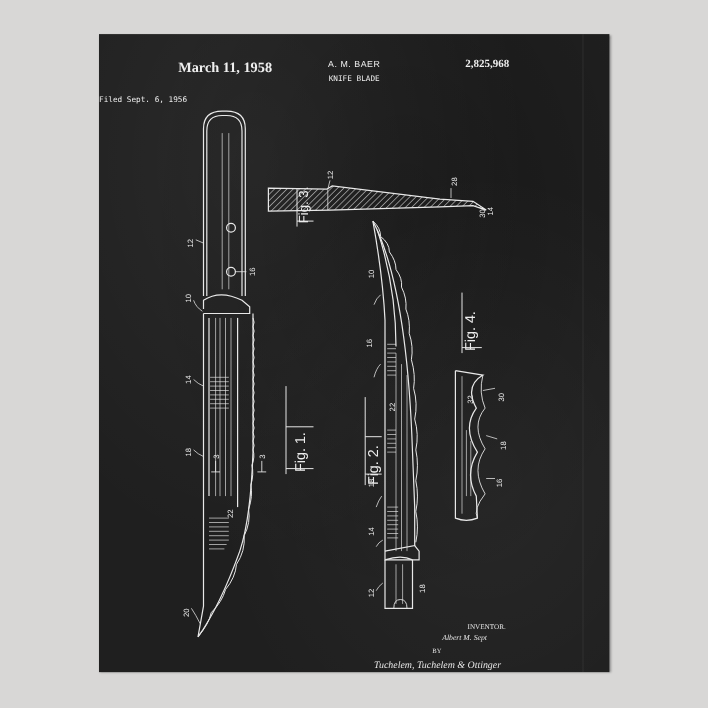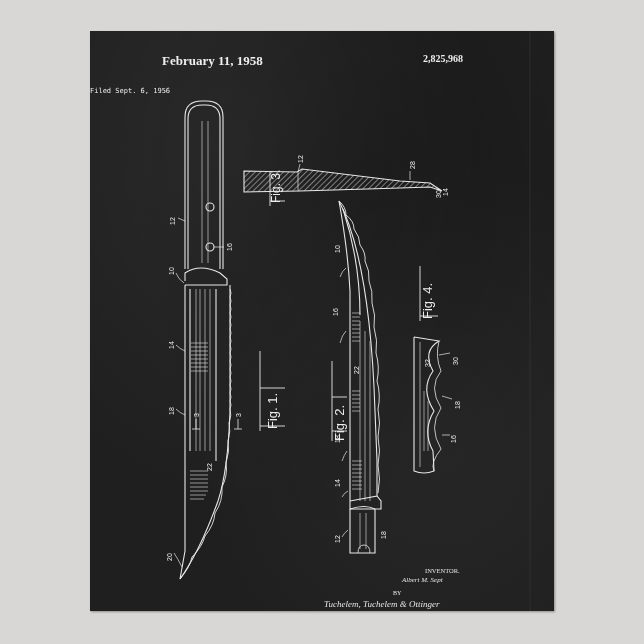--- a/index.html
+++ b/index.html
@@ -22,30 +22,32 @@
   .hdr { position:absolute; color:#eeeeee; white-space:nowrap; }
   .date { left:72px; top:22px; font-size:13px; font-weight:bold; font-family:"Liberation Serif", serif; }
   .patno { left:333px; top:22px; font-size:10px; font-weight:bold; font-family:"Liberation Serif", serif; }
   .inventor-top { left:0; width:464px; text-align:center; top:23px; font-size:8px; font-family:"Liberation Sans", sans-serif; letter-spacing:0.5px; }
   .title { left:0; width:464px; text-align:center; top:37px; font-size:7px; font-family:"DejaVu Sans Mono", monospace; }
   .filed { left:0; width:532px; text-align:left; top:56px; font-size:7px; font-family:"DejaVu Sans Mono", monospace; }
   svg.drawing { position:absolute; left:0; top:0; }
   .inv-label { position:absolute; left:335px; top:536px; font-size:6.5px; color:#e5e5e5; font-family:"Liberation Serif", serif; }
   .inv-name { position:absolute; left:312px; top:545px; font-size:7px; color:#e5e5e5; font-style:italic; font-family:"Liberation Serif", serif; }
   .by { position:absolute; left:303px; top:559px; font-size:6px; color:#e5e5e5; font-family:"Liberation Serif", serif; }
-  .sig { position:absolute; left:234px; top:568px; font-size:9px; color:#e5e5e5; font-style:italic; font-family:"Liberation Serif", serif; white-space:nowrap; }
+  .sig { position:absolute; left:250px; top:568px; font-size:9px; color:#e5e5e5; font-style:italic; font-family:"Liberation Serif", serif; white-space:nowrap; }
   .lbl { font-family:"Liberation Sans", sans-serif; fill:#ececec; }
 </style>
 </head>
 <body>
 
 <div class="poster">
 
-  <div class="hdr date">February 11, 1958</div>
+  <div class="hdr date">March 11, 1958</div>
+  <div class="hdr inventor-top">A. M. BAER</div>
   <div class="hdr patno">2,825,968</div>
+  <div class="hdr title">KNIFE BLADE</div>
   <div class="hdr filed">Filed Sept. 6, 1956</div>
 
   <svg class="drawing" width="464" height="580" viewBox="0 0 464 580">
     <defs>
       <pattern id="hatch" width="4" height="4" patternUnits="userSpaceOnUse" patternTransform="rotate(45)">
         <line x1="0" y1="0" x2="0" y2="4" stroke="#dcdcdc" stroke-width="1"></line>
       </pattern>
     </defs>
     <g stroke="#e8e8e8" stroke-width="1.1" fill="none">
 

